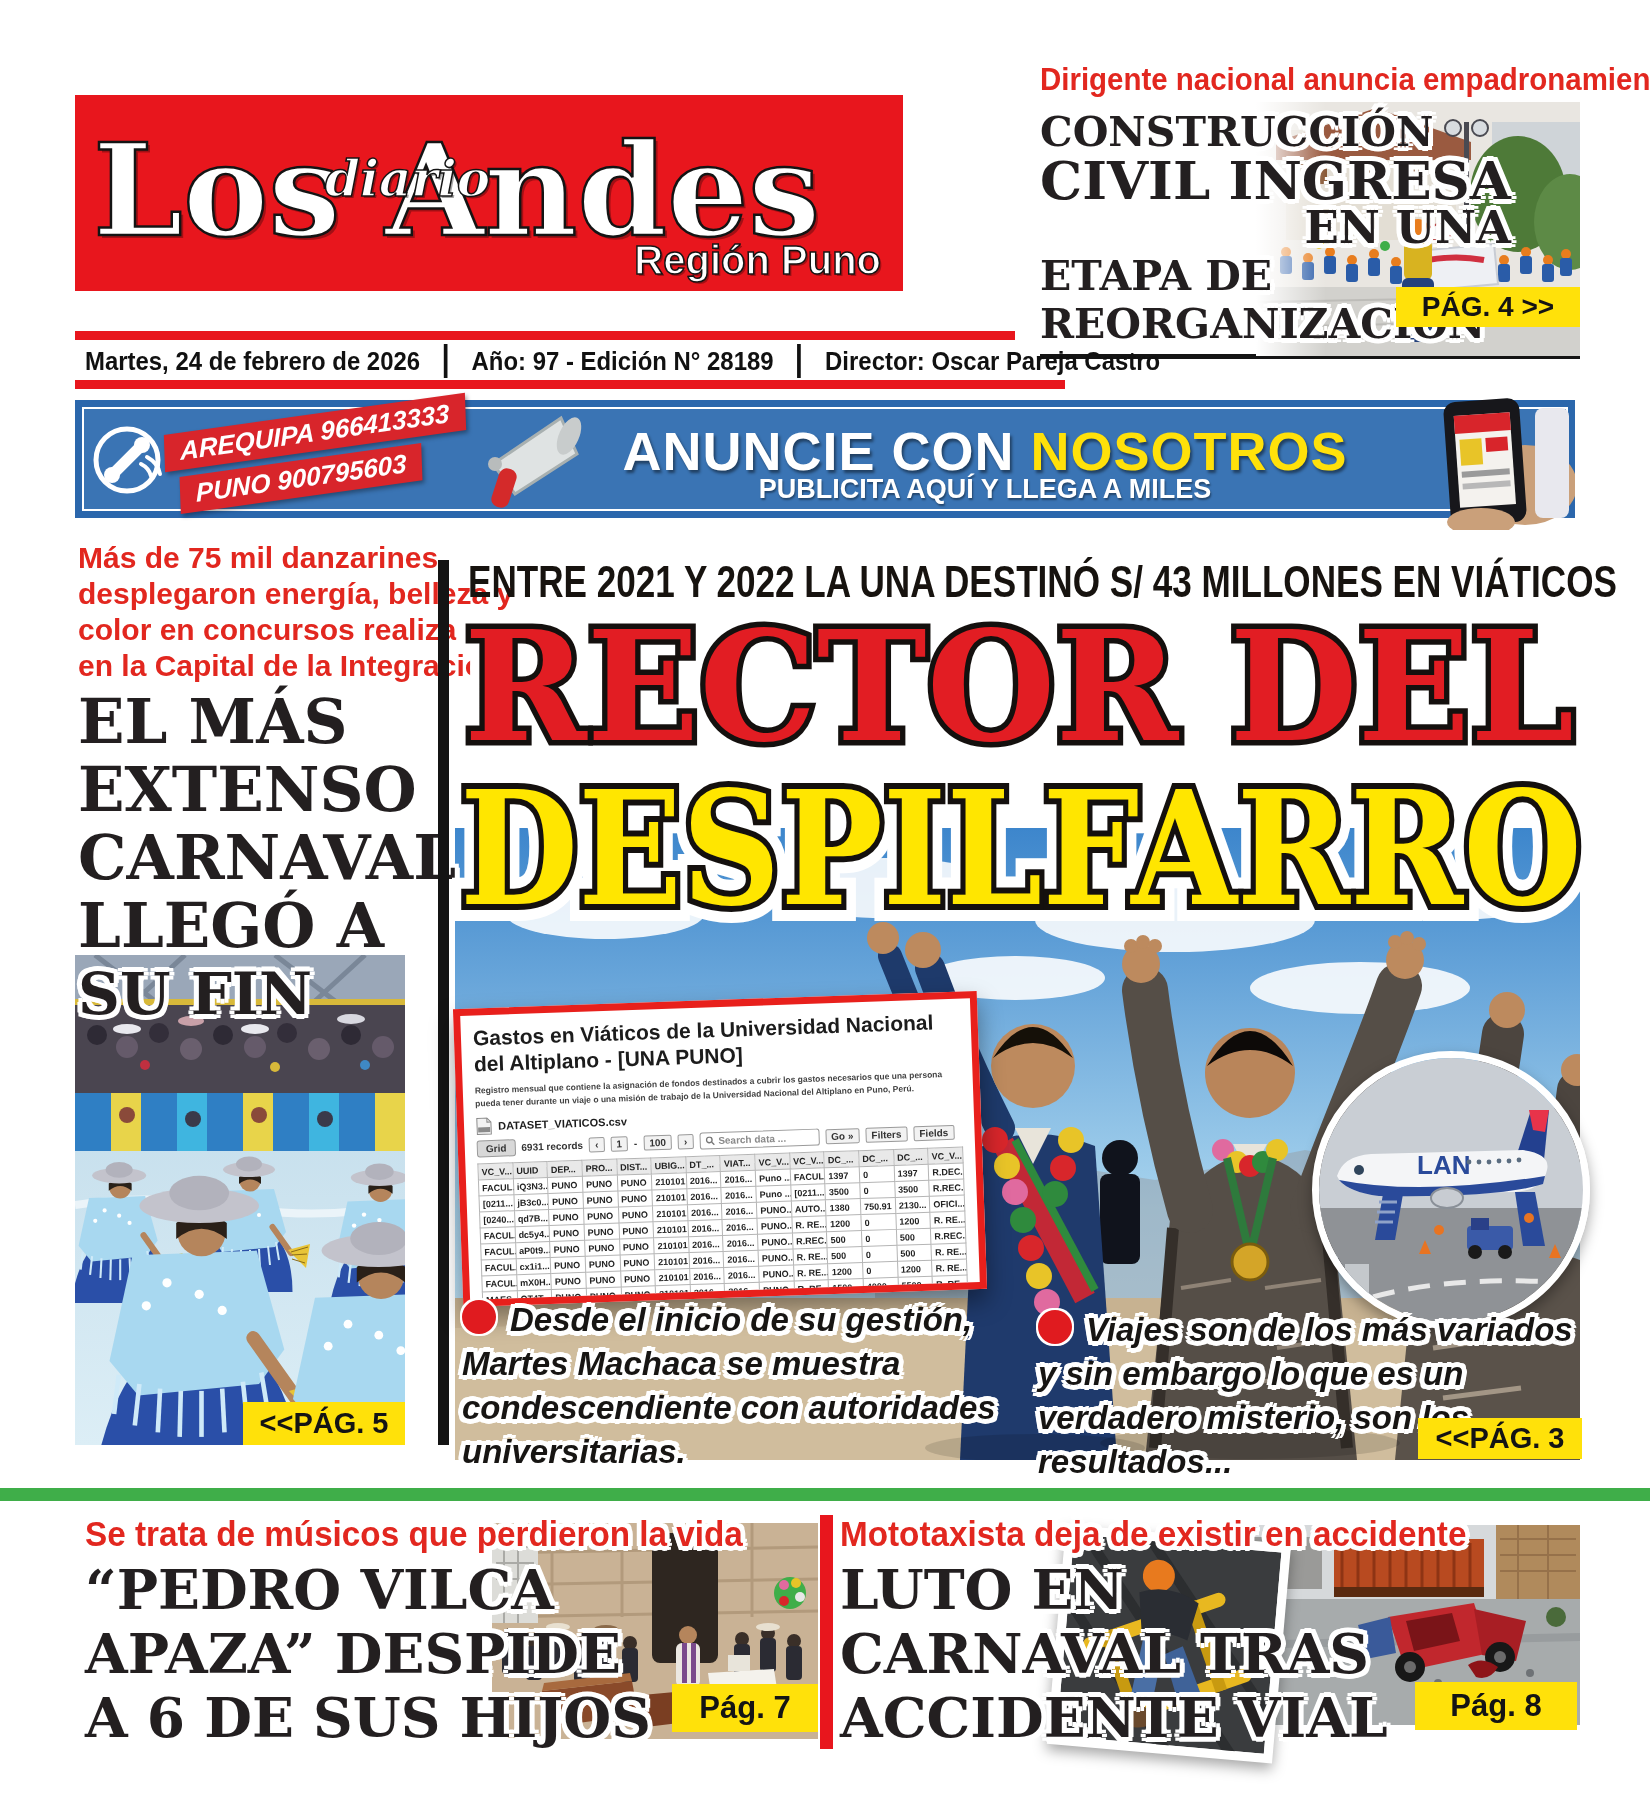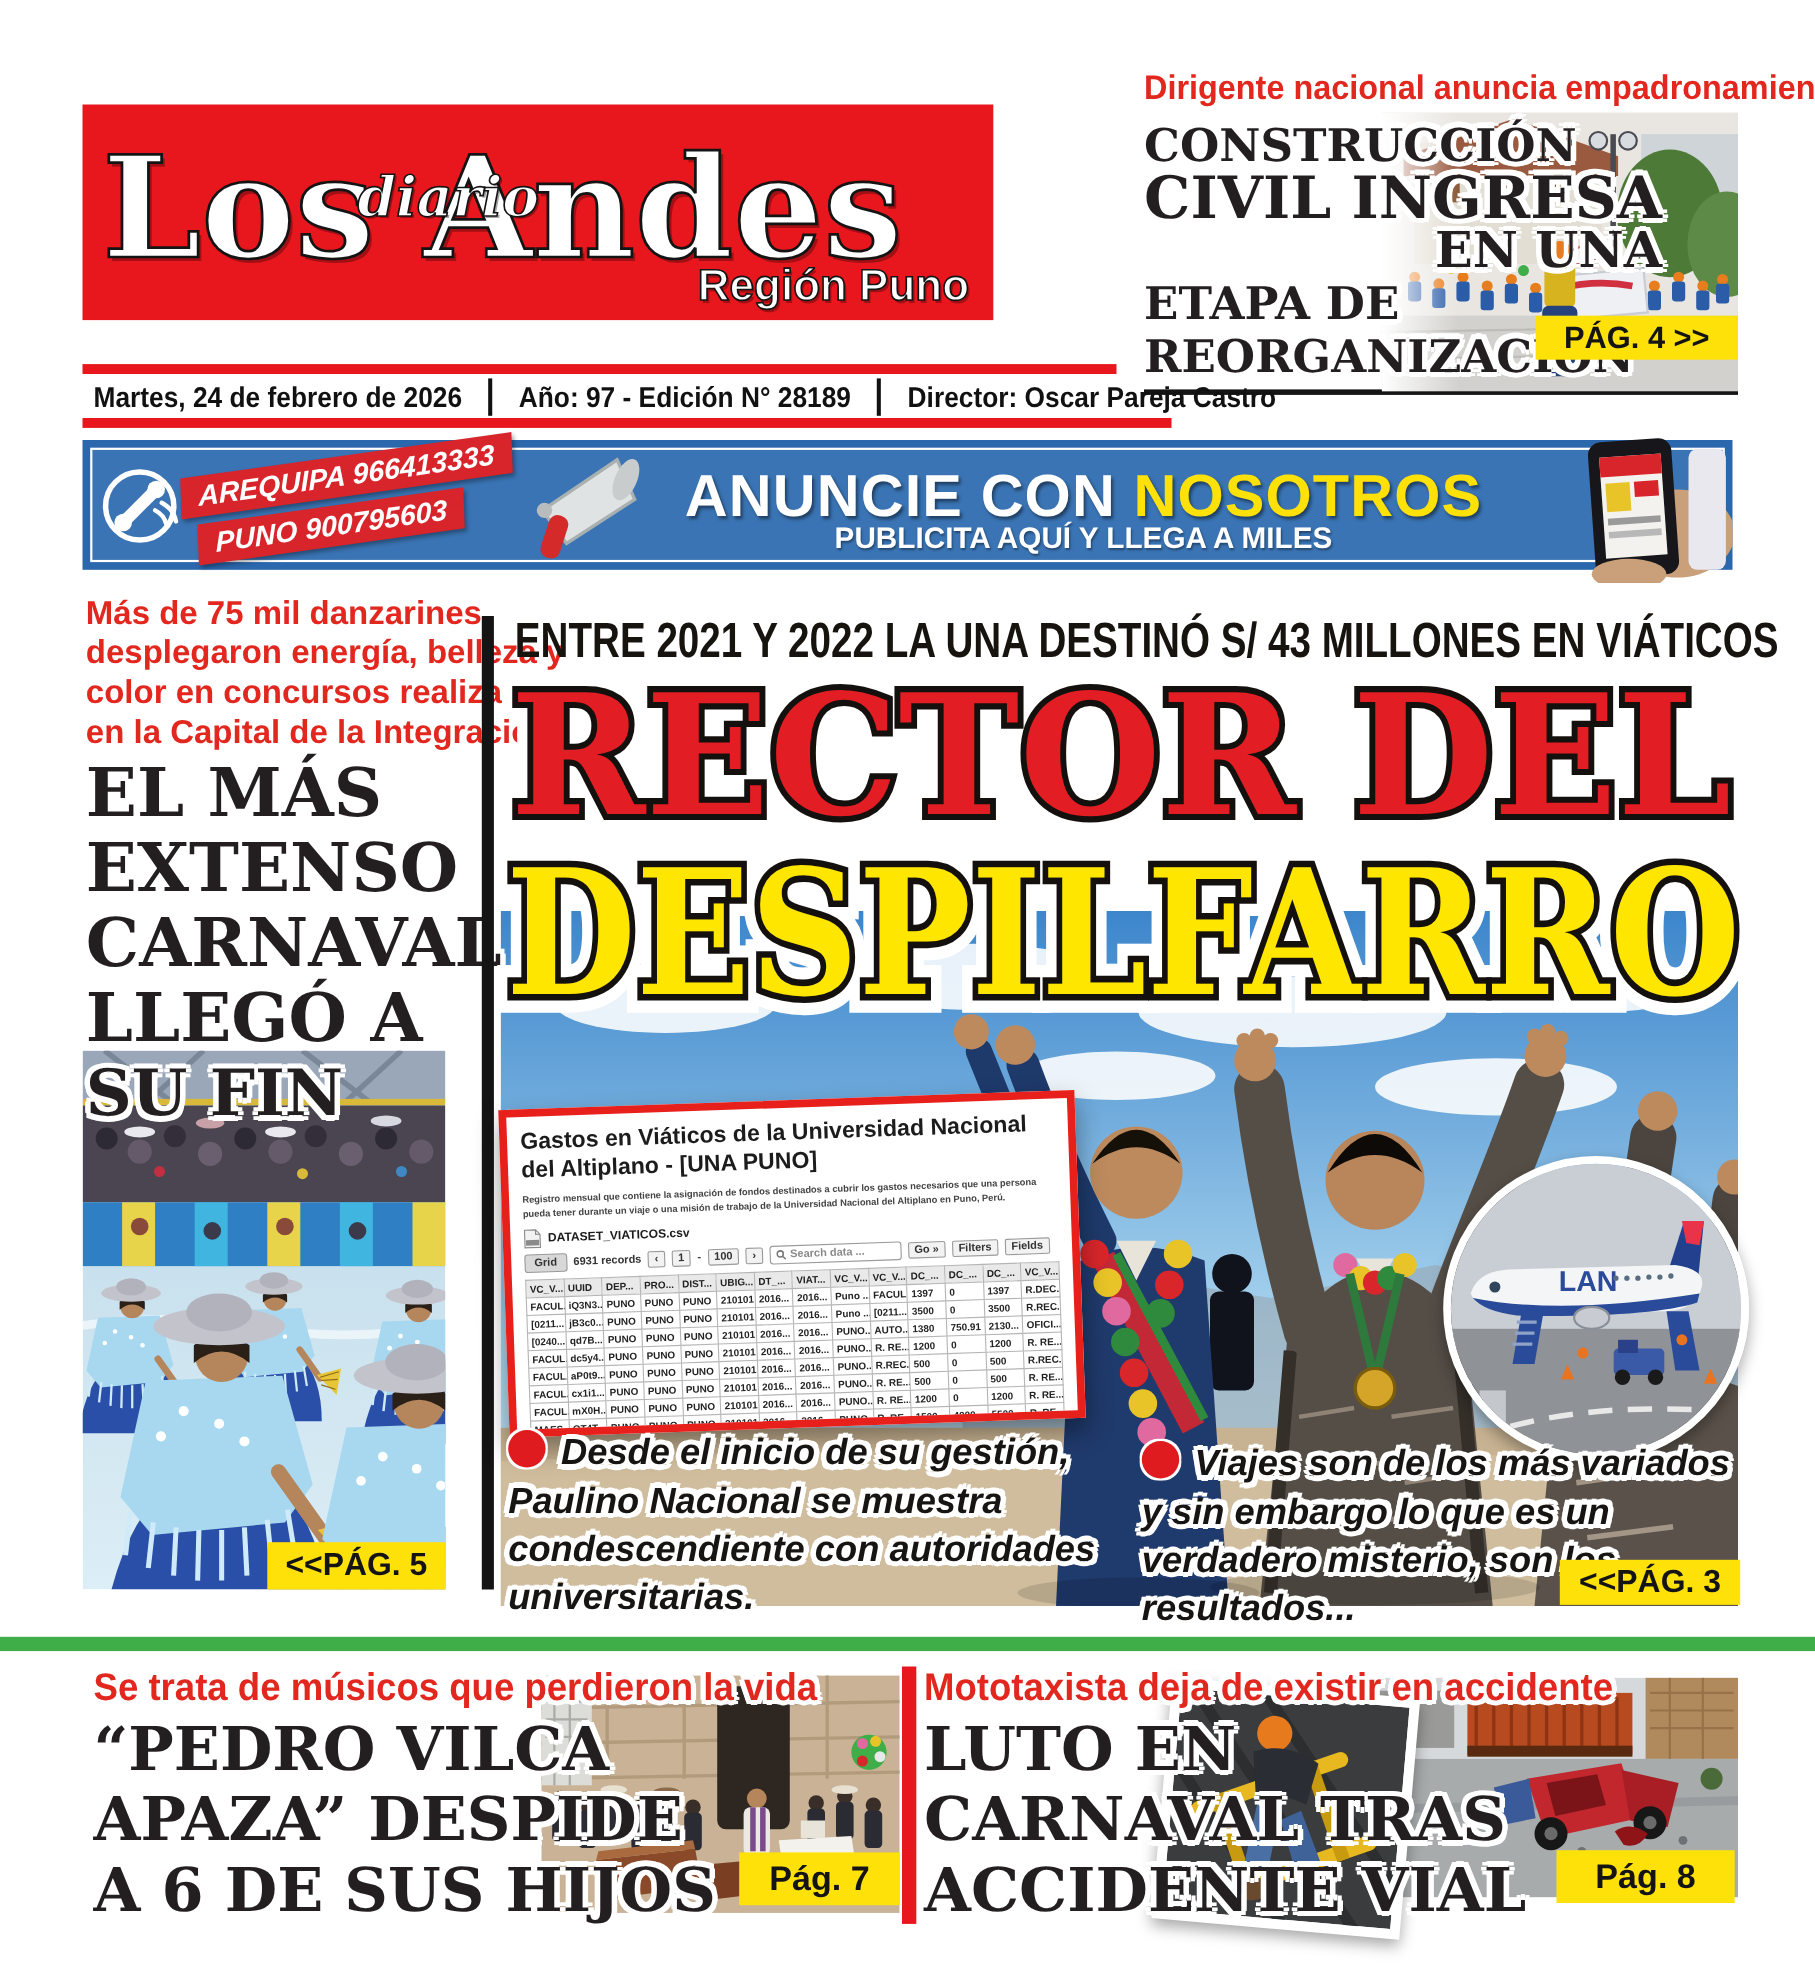--- a/index.html
+++ b/index.html
@@ -634,21 +634,21 @@
       <circle cx="156" cy="194" r="7" fill="#1a1a1a"></circle>
         <circle cx="186" cy="194" r="7" fill="#1a1a1a"></circle>
       <polygon points="100,196 106,182 112,196" fill="#e87422"></polygon>
       <polygon points="230,200 236,186 242,200" fill="#e87422"></polygon>
       <circle cx="120" cy="172" r="5" fill="#e87422"></circle>
         <circle cx="210" cy="160" r="5" fill="#e87422"></circle>
     </svg>
   </div>
 
   <div class="abs cap" style="left:462px;top:1298px;width:556px;">
-    <span class="bdot"></span><span class="ow">Desde el inicio de su gestión, Paulino Nacional se muestra condescendiente con autoridades universitarias.</span>
+    <span class="bdot"></span><span class="ow">Desde el inicio de su gestión, Martes Machaca se muestra condescendiente con autoridades universitarias.</span>
   </div>
   <div class="abs cap" style="left:1038px;top:1308px;width:540px;">
     <span class="bdot"></span><span class="ow">Viajes son de los más variados y sin embargo lo que es un verdadero misterio, son los resultados...</span>
   </div>
   <div class="badge" style="left:1418px;top:1418px;width:164px;height:41px;font-size:29px;">&lt;&lt;PÁG. 3</div>
 
   <div class="greenbar"></div>
 
   <div class="ph" style="left:492px;top:1523px;width:326px;height:216px;z-index:1;">
     <svg width="326" height="216" viewBox="0 0 326 216">

